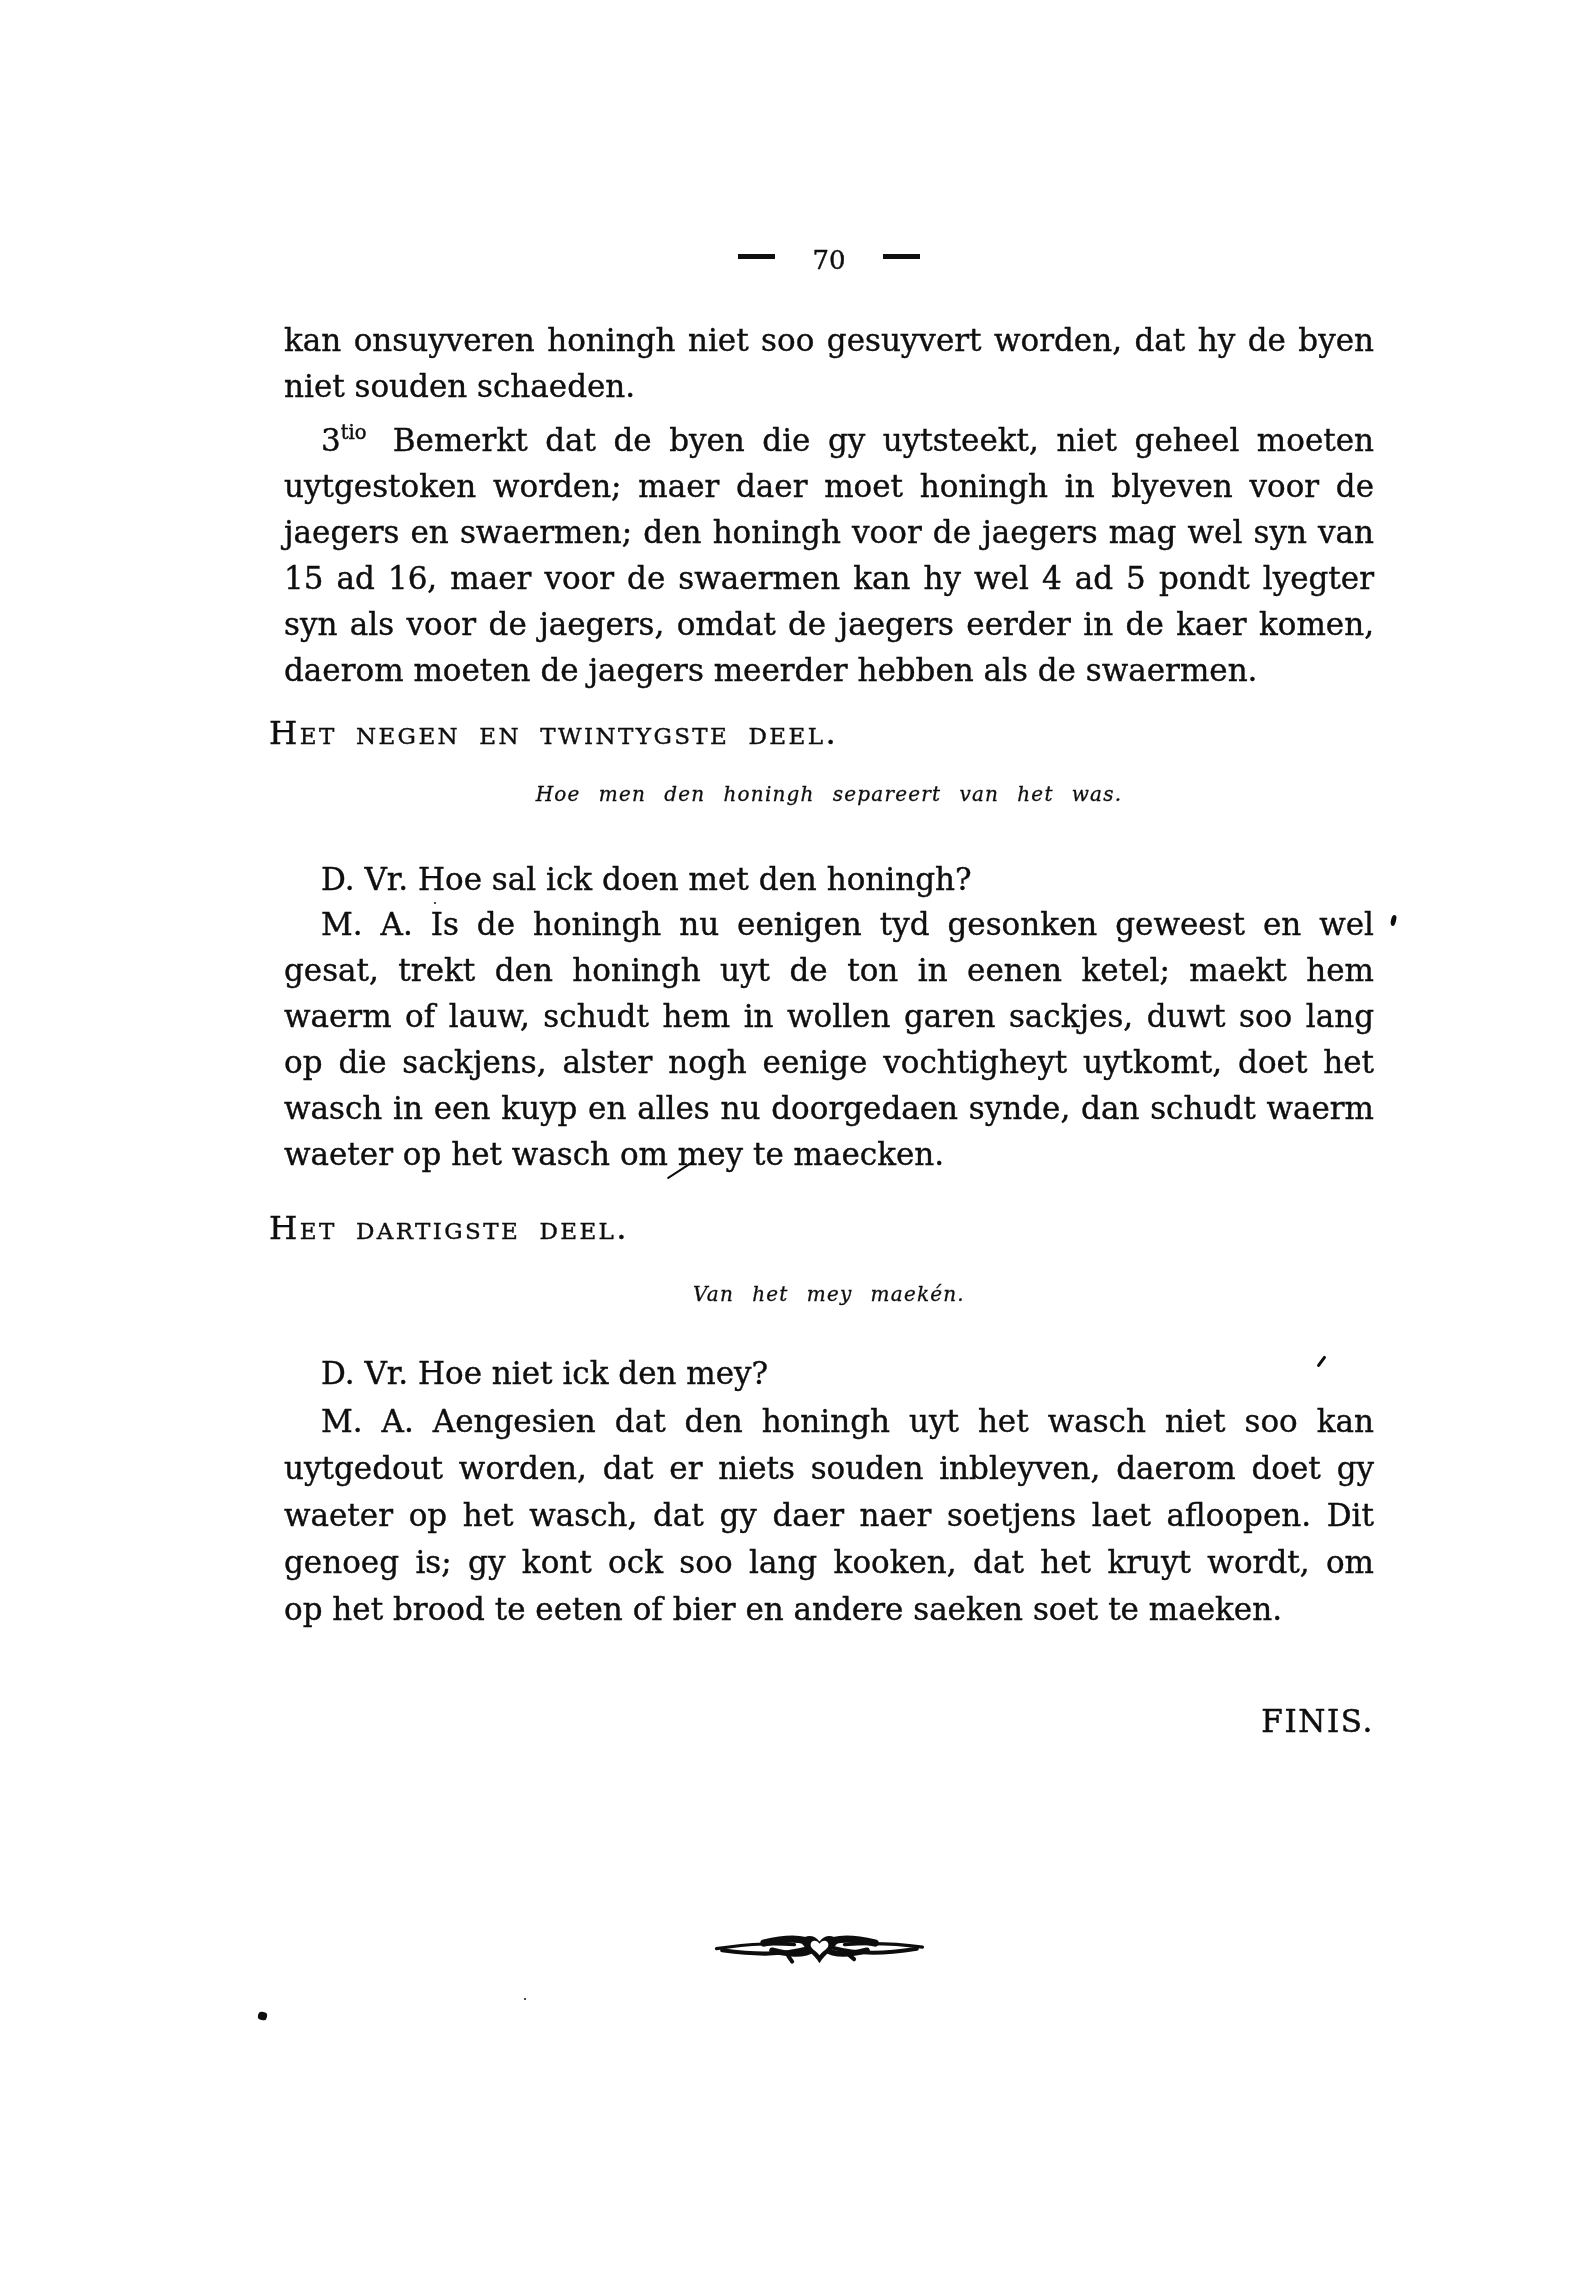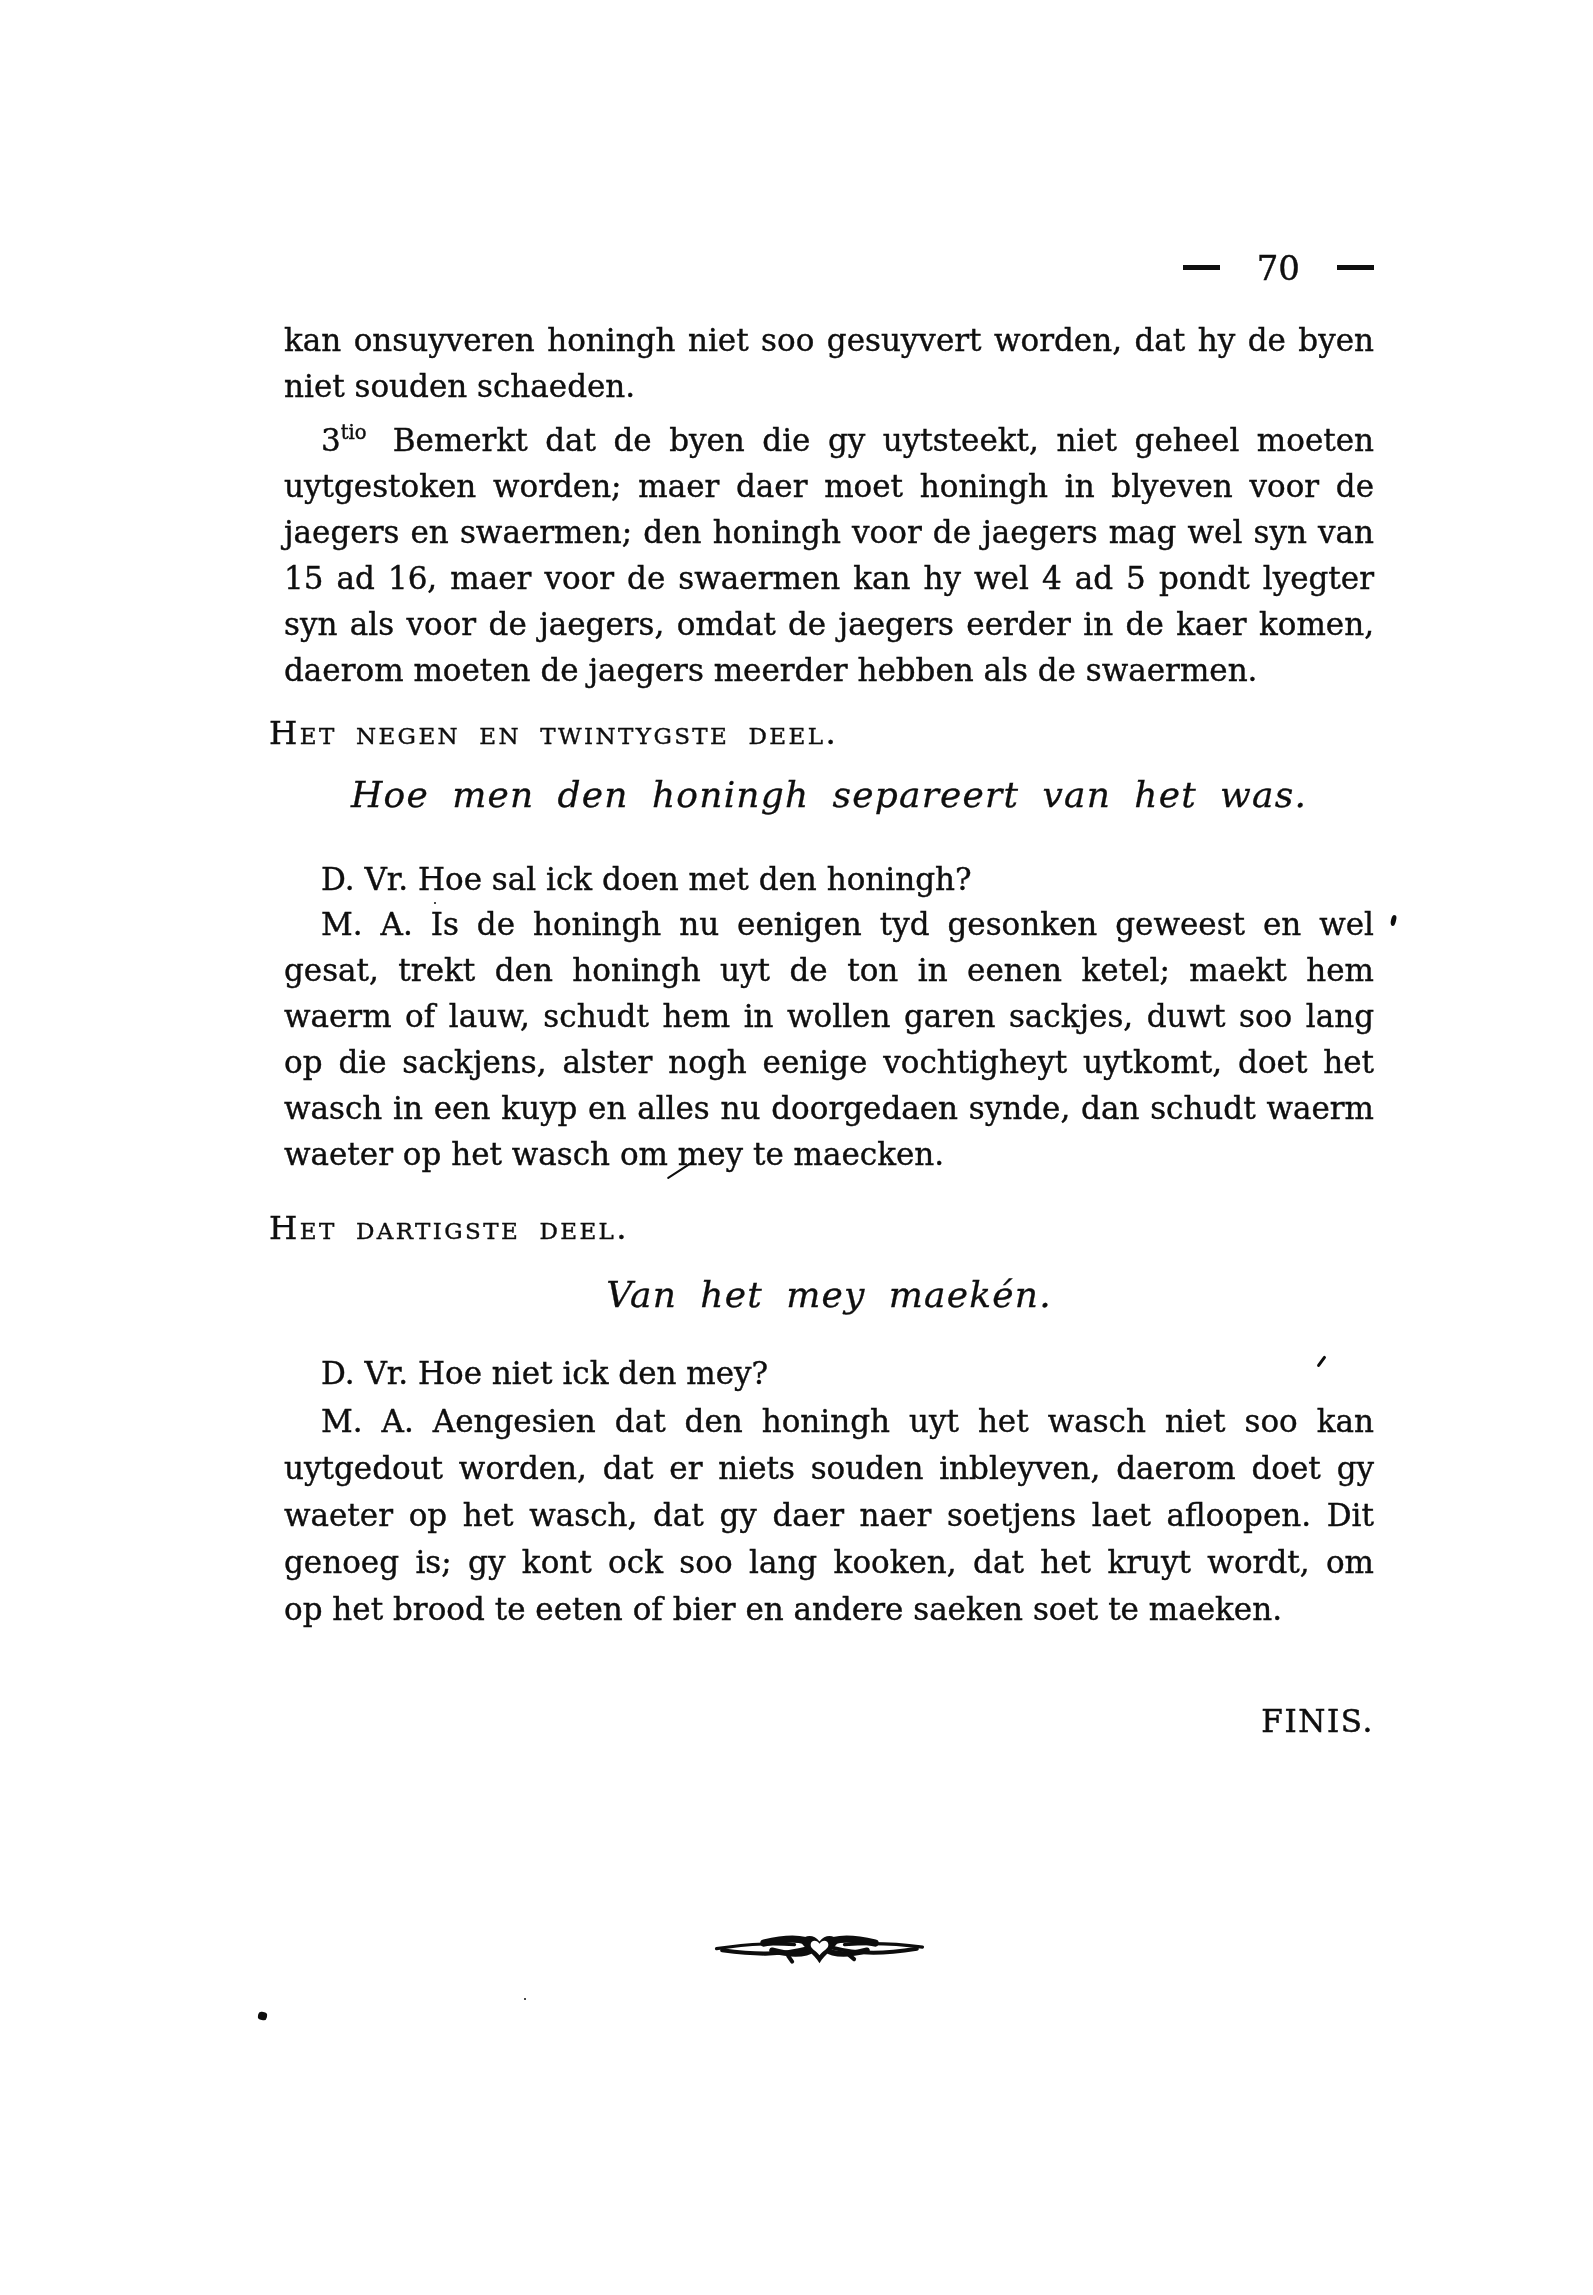--- a/index.html
+++ b/index.html
@@ -12,22 +12,22 @@
     overflow: hidden;
     font-family: "DejaVu Serif", "Liberation Serif", serif;
     color: #0f0f0f;
   }
   .page {
     position: absolute; inset: 0;
     background: #ffffff;
   }
   
   .running-head {
-    position: absolute; top: 250px; left: 284px; width: 1090px;
-    text-align: right; font-size: 34px; line-height: 37px;
+    position: absolute; top: 242px; left: 284px; width: 1090px;
+    text-align: center; font-size: 26px; line-height: 37px;
     -webkit-text-stroke: 0.4px #0f0f0f;
   }
   .head-rule {
     display: inline-block; width: 37px; height: 4.9px;
     background: #0f0f0f; vertical-align: 9.8px;
   }
   .head-rule.left  { margin-right: 37px; }
   .head-rule.right { margin-left: 37px; }
 
   
@@ -61,21 +61,21 @@
     letter-spacing: 2.4px; word-spacing: 6.5px;
     -webkit-text-stroke: 0.4px #0f0f0f;
   }
   .h29 { top: 715px; }
   .h30 { top: 1210px; }
 
   .chapter-subtitle {
     position: absolute; left: 284px; width: 1090px;
     text-align: center;
     font-style: italic;
-    font-size: 36px; line-height: 41px;
+    font-size: 20px; line-height: 41px;
     letter-spacing: 1.2px; word-spacing: 10.6px;
     -webkit-text-stroke: 0.3px #0f0f0f;
   }
   .h29sub { top: 774px; }
   .h30sub { top: 1274px; }
 
   .finis {
     position: absolute; top: 1703px; left: 284px; width: 1090px;
     text-align: right; font-size: 31px; letter-spacing: 1.6px;
     -webkit-text-stroke: 0.5px #0f0f0f;

